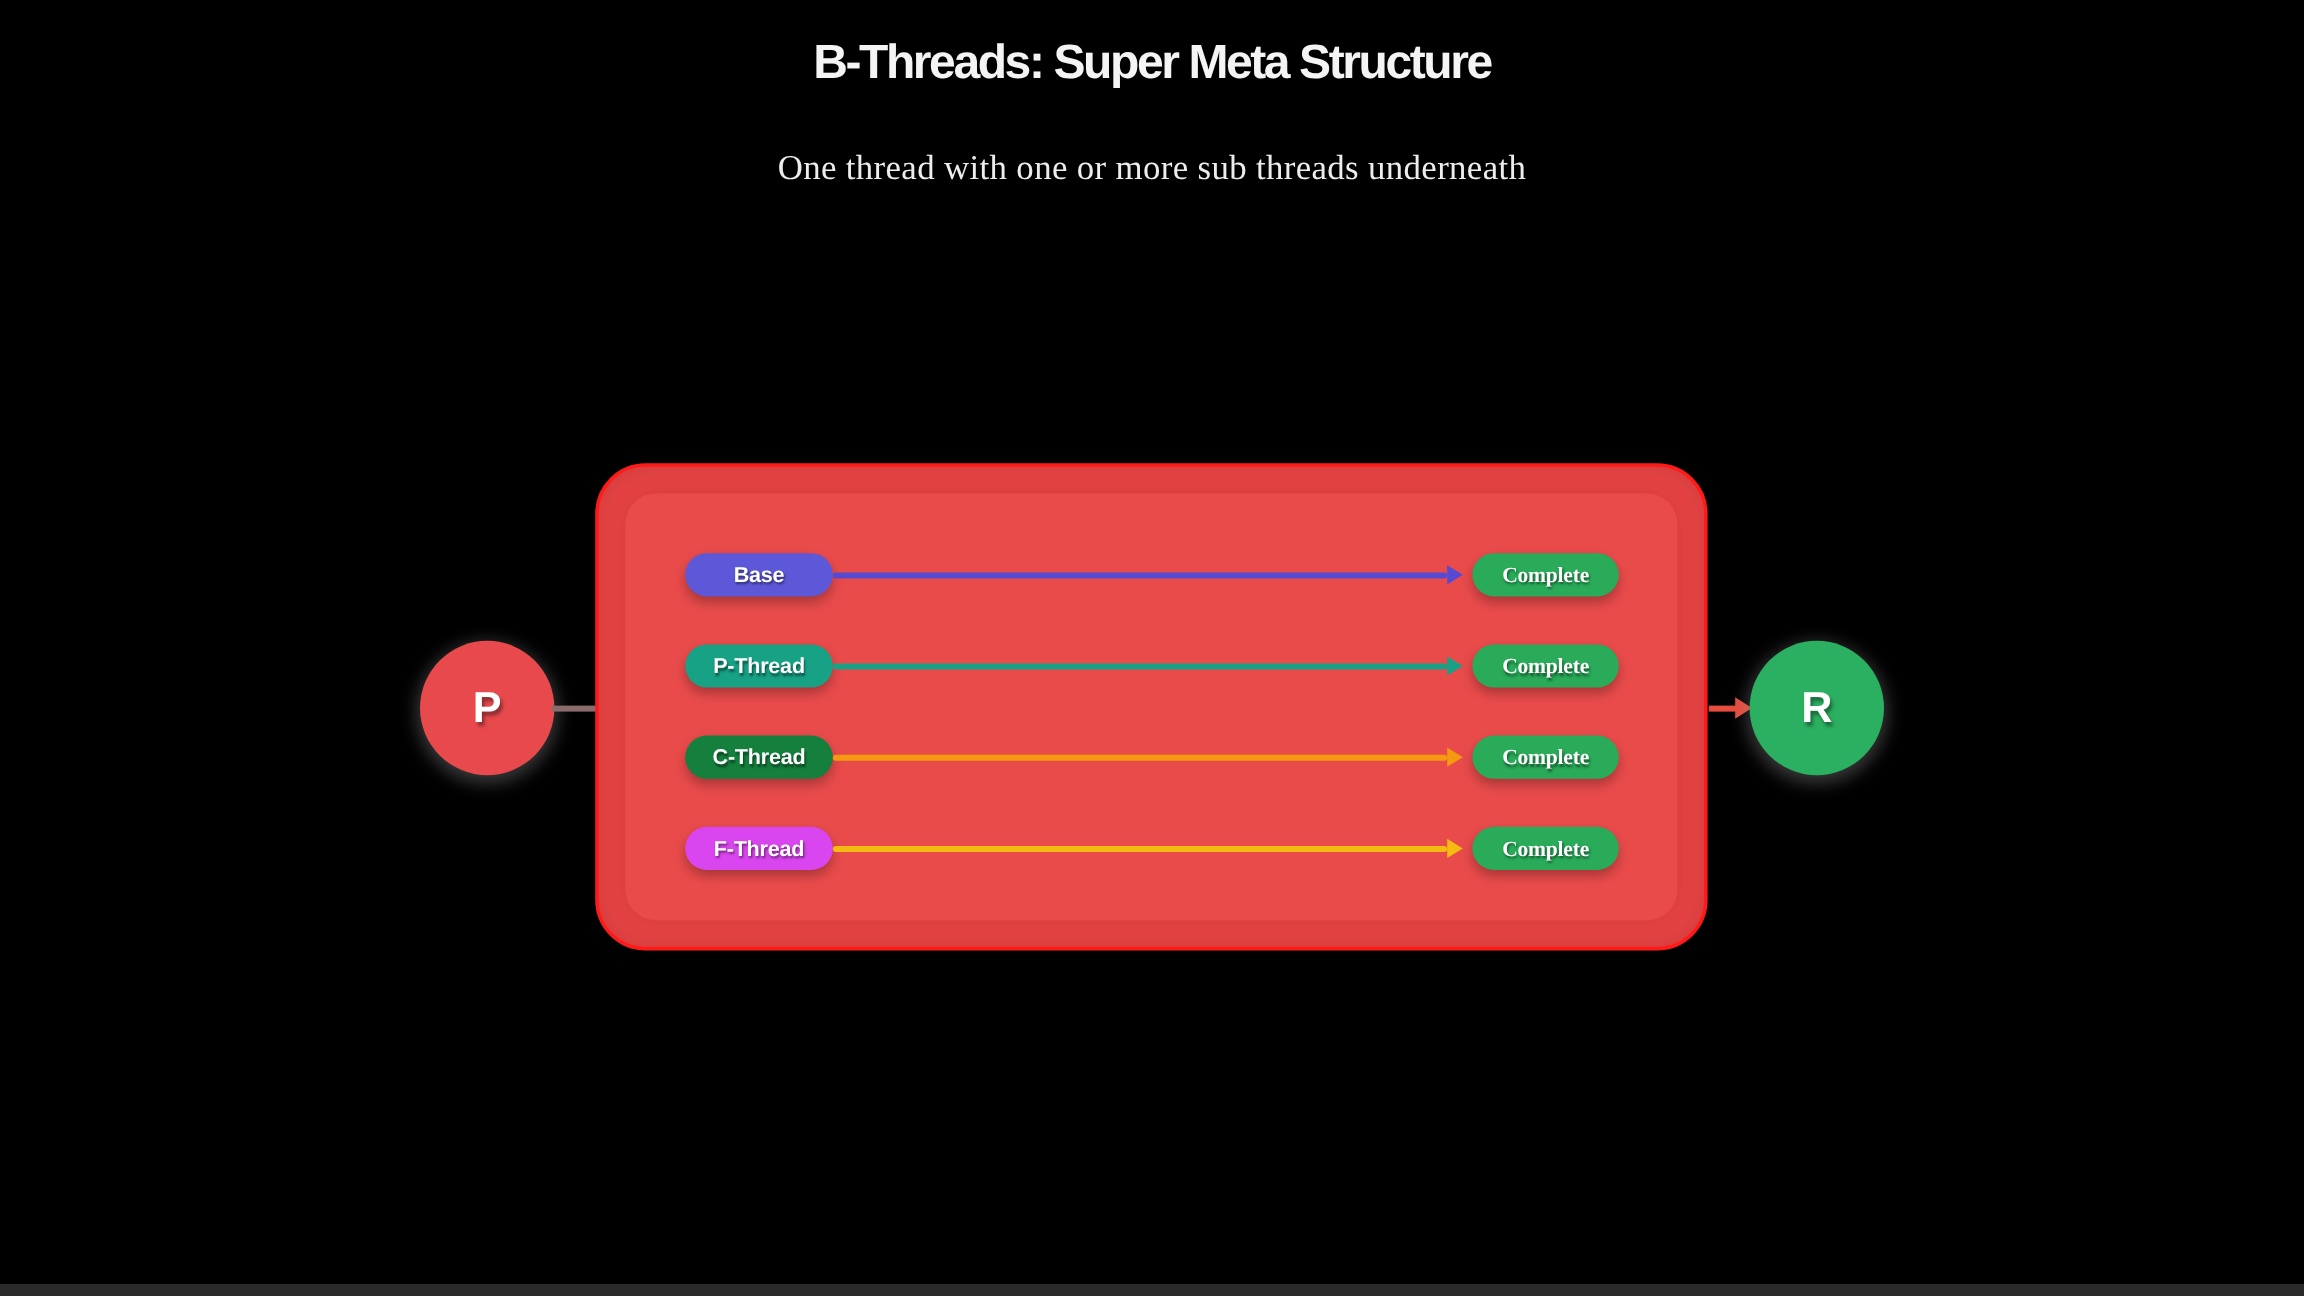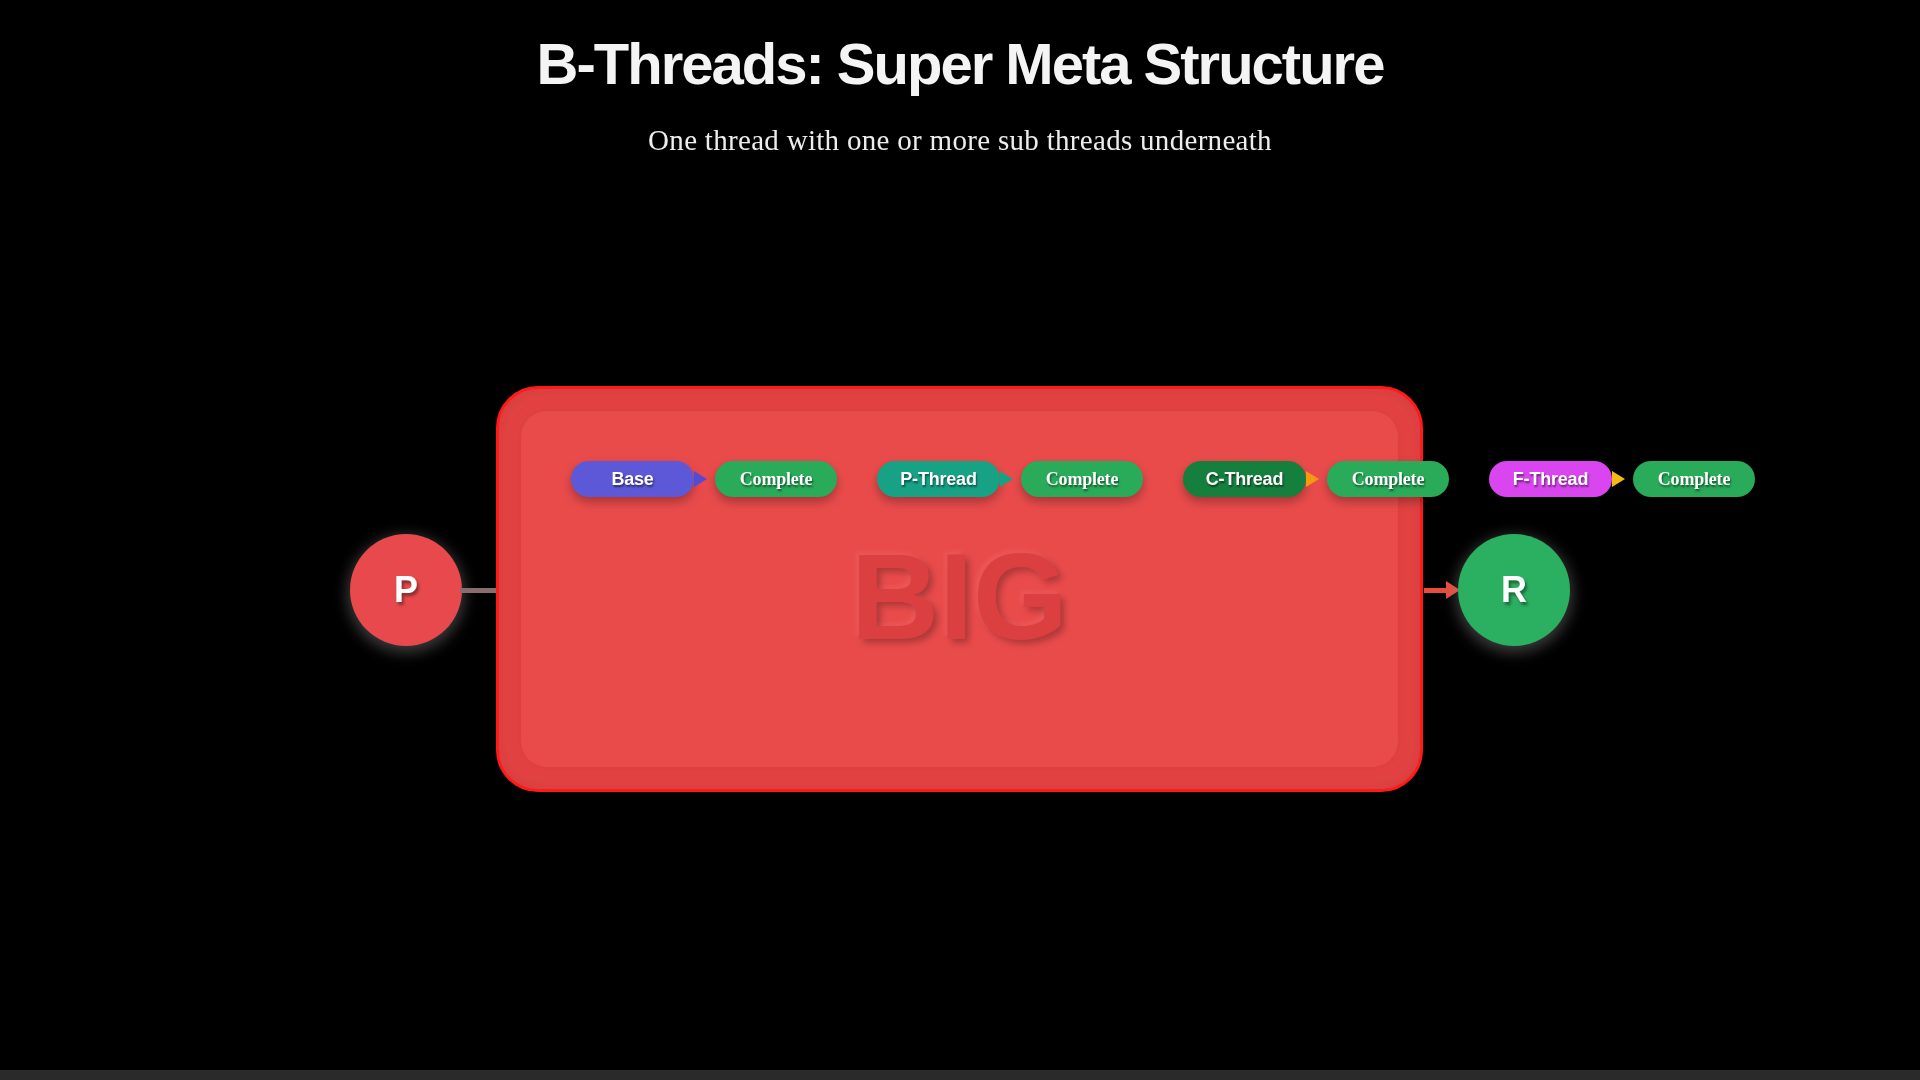--- a/index.html
+++ b/index.html
@@ -3,21 +3,21 @@
 <meta charset="utf-8">
 <style>
   html,body{margin:0;padding:0;background:#000;}
   .stage{
     position:relative;width:1920px;height:1080px;background:#000;overflow:hidden;
     font-family:"Liberation Sans",sans-serif;
   }
   
   .title{
     position:absolute;top:30px;left:0;width:100%;text-align:center;margin:0;
-    font-size:58px;font-weight:bold;letter-spacing:-2px;color:#f4f4f4;
+    font-size:40px;font-weight:bold;letter-spacing:-2px;color:#f4f4f4;
   }
   .subtitle{
     position:absolute;top:124px;left:0;width:100%;text-align:center;margin:0;
     font-size:29px;font-weight:400;letter-spacing:.3px;color:#ededed;font-family:Liberation Serif, serif;
   }
   
   .superbox{
     position:absolute;left:496px;top:386px;width:927px;height:406px;
     background:#e94444;border:3px solid #ff1a1a;border-radius:42px;
     box-shadow:inset 0 0 26px rgba(0,0,0,.12);
@@ -30,21 +30,21 @@
   }
   .watermark{
     position:absolute;left:50%;top:208px;transform:translate(-50%,-50%);
     font-size:122px;font-weight:bold;letter-spacing:0;color:#dc3f3f;z-index:1;
     text-shadow:4px 4px 6px rgba(0,0,0,.25),-3px -3px 4px rgba(255,130,130,.22);
     user-select:none;
   }
   
   .rows{
     position:absolute;left:72px;right:71px;top:72px;z-index:2;
-    display:flex;flex-direction:row;gap:40px;
+    display:flex;flex-direction:column;gap:40px;
   }
   .thread-row{display:flex;align-items:center;height:36px;}
   .pill{
     height:36px;border-radius:18px;display:flex;align-items:center;justify-content:center;
     color:#fff;font-weight:bold;font-size:18px;letter-spacing:-.2px;
     box-shadow:0 5px 10px rgba(0,0,0,.28);
     text-shadow:1px 2px 2px rgba(0,0,0,.5);flex:0 0 auto;
   }
   .thread-pill{width:123px;}
   .status-pill{width:122px;font-family:Liberation Serif, serif;}
@@ -91,21 +91,20 @@
   <div class="node node-p" style="background-color: rgb(231, 73, 76);">
     <span>P</span>
   </div>
 
   <div class="connector-left" style="background-color: rgb(138, 108, 108);"></div>
 
   <div class="superbox" style="background-color: rgb(233, 68, 68); border-color: rgb(255, 26, 26);">
 
     <div class="inner-card"></div>
 
-    <div class="watermark">BIG</div>
 
     <div class="rows">
 
       <div class="thread-row">
         <div class="pill thread-pill" style="background-color: rgb(93, 88, 216);">Base</div>
         <div class="thread-line" style="background-color: rgb(86, 73, 210);"></div>
         <div class="thread-arrow" style="border-left-color: rgb(86, 73, 210);"></div>
         <div class="pill status-pill" style="background-color: rgb(41, 171, 89);">Complete</div>
       </div>
 

